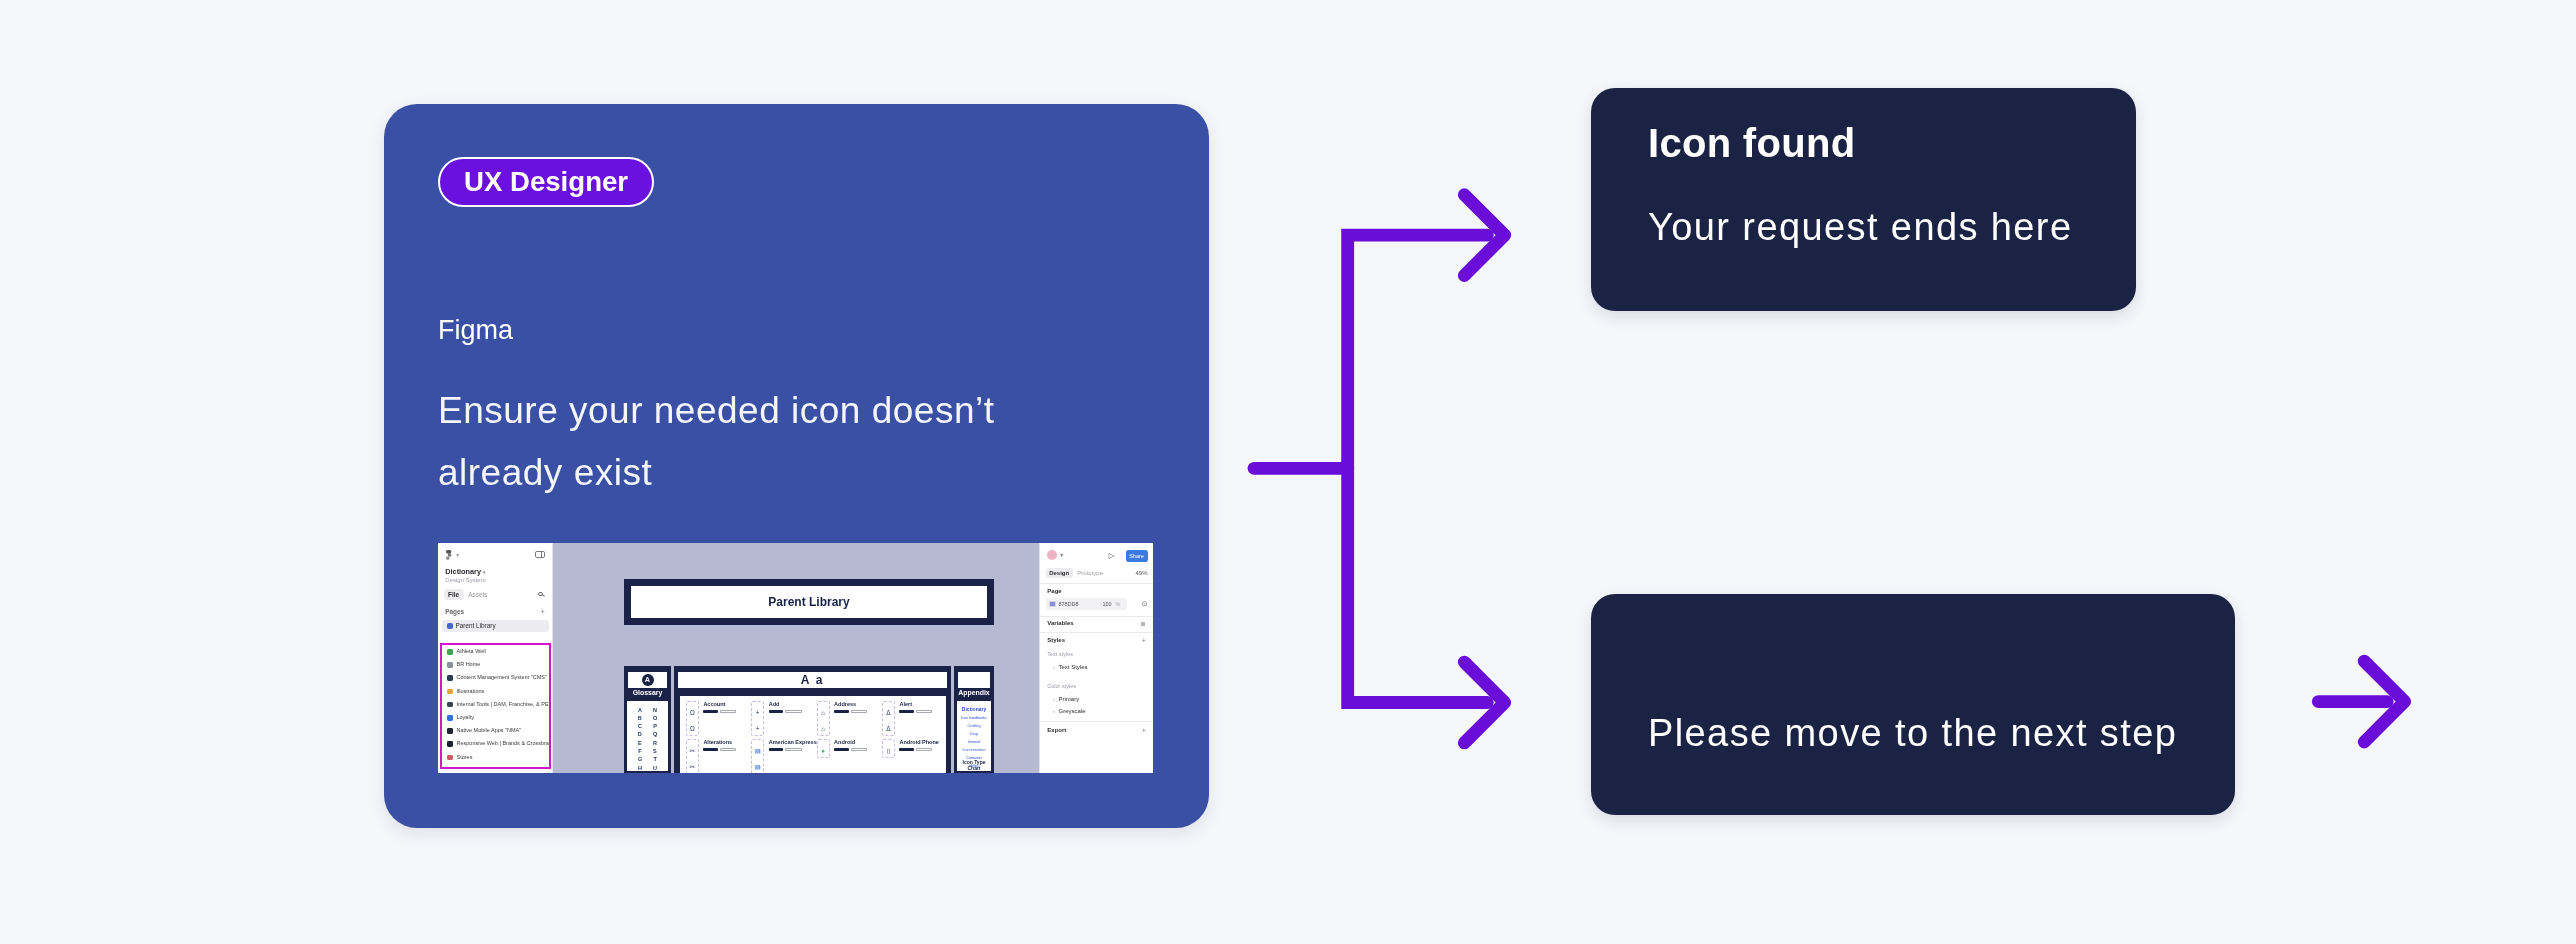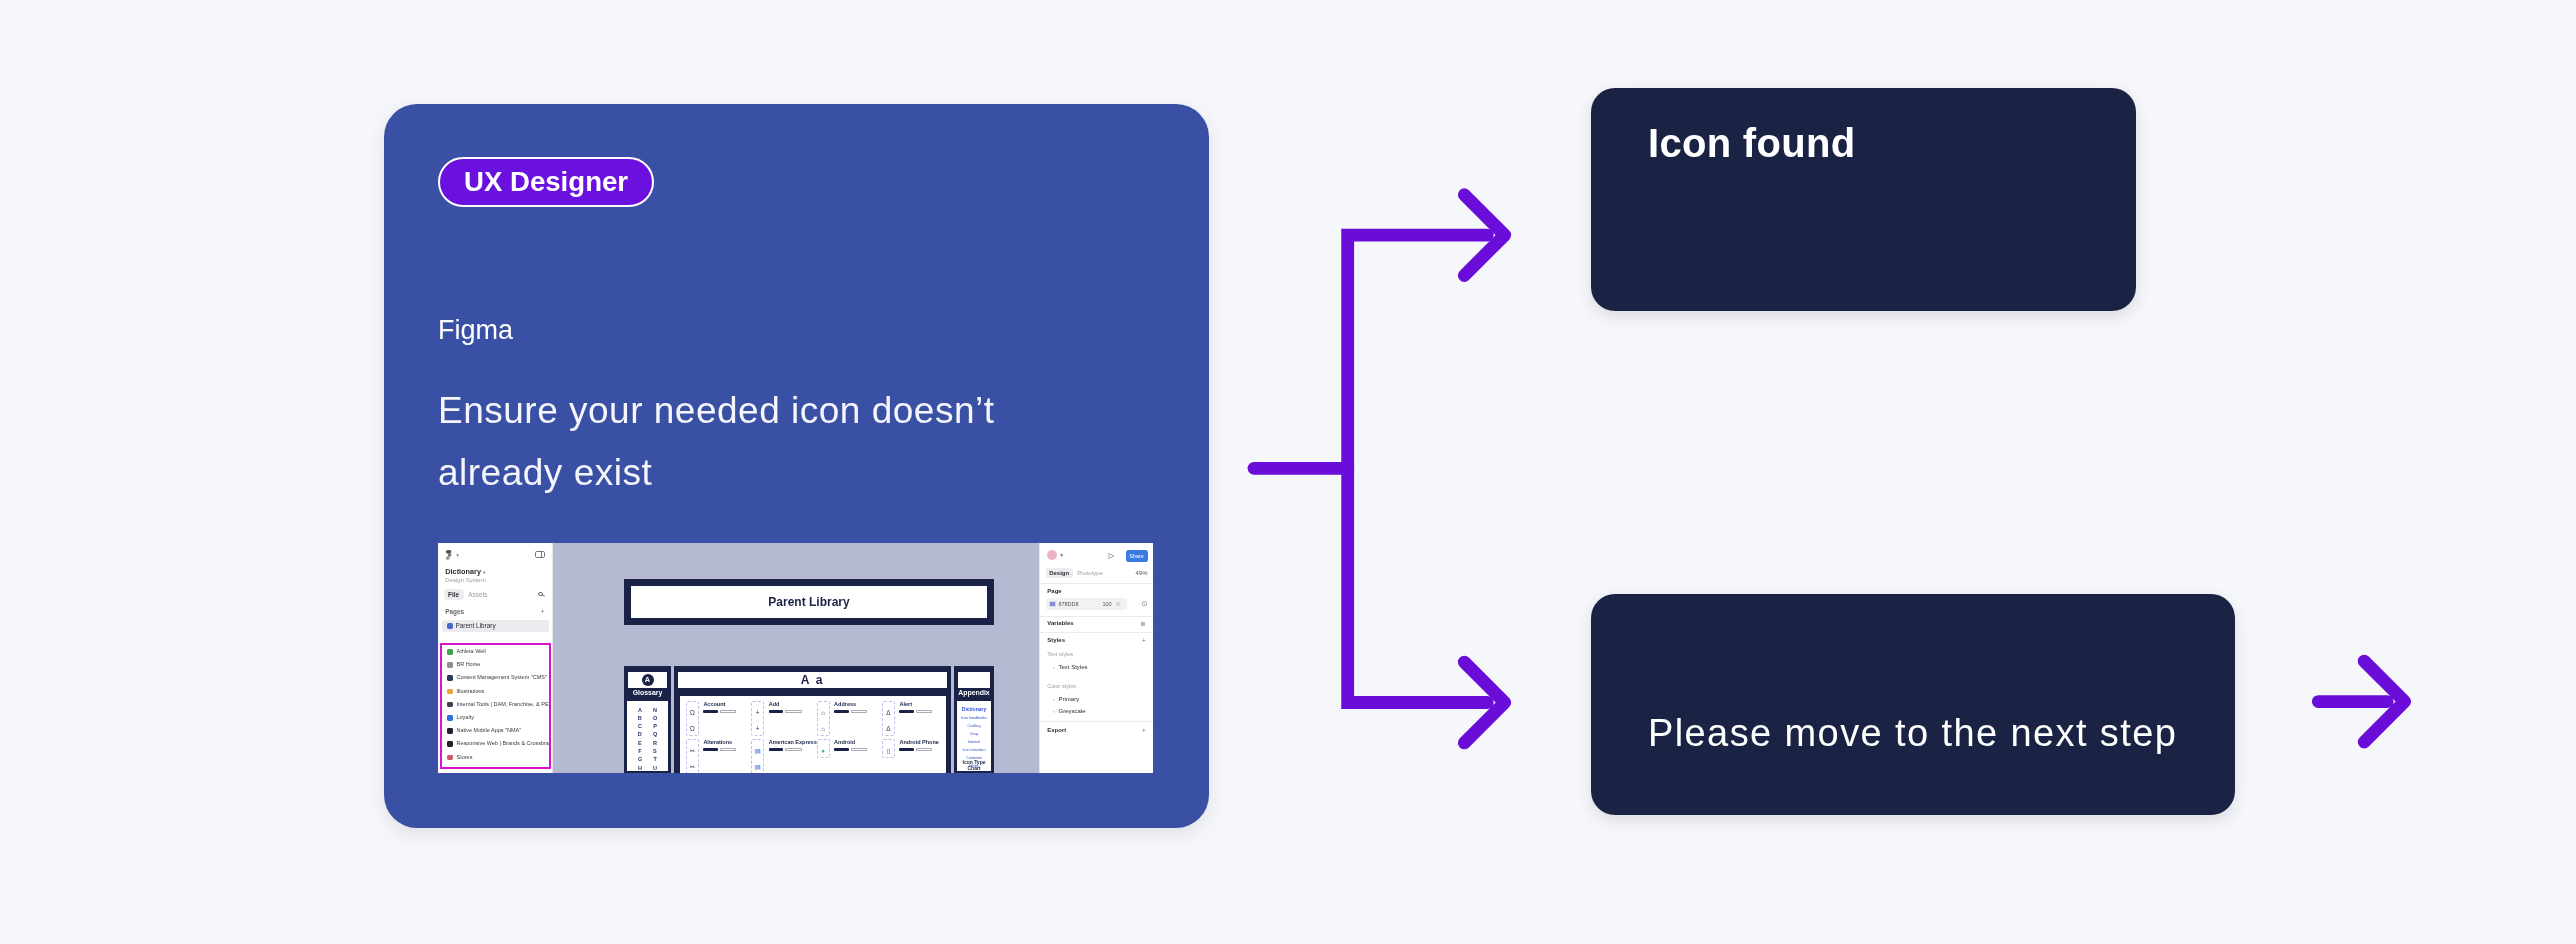--- a/index.html
+++ b/index.html
@@ -433,19 +433,20 @@
         <div class="chev-item" style="top:165px">Greyscale</div>
         <div class="fsr-div" style="top:178px"></div>
         <div class="fsr-label" style="top:184px">Export</div>
         <span class="row-icon" style="top:184px">+</span>
       </aside>
     </div>
   </section>
 
   <section class="outcome outcome-found">
     <h2>Icon found</h2>
+    <p>Your request ends here</p>
   </section>
   <section class="outcome outcome-notfound">
     <p>Please move to the next step</p>
   </section>
 
 </div>
 
 
 </body></html>

